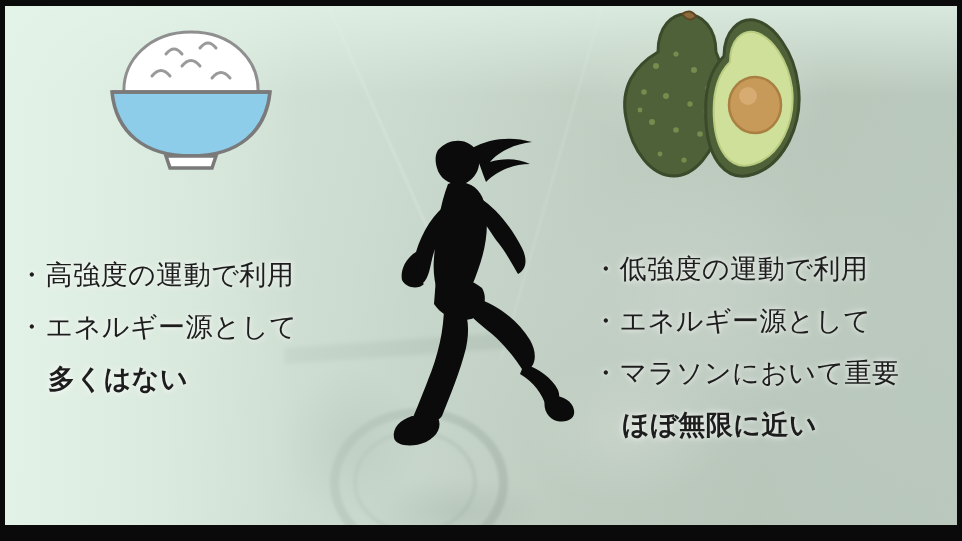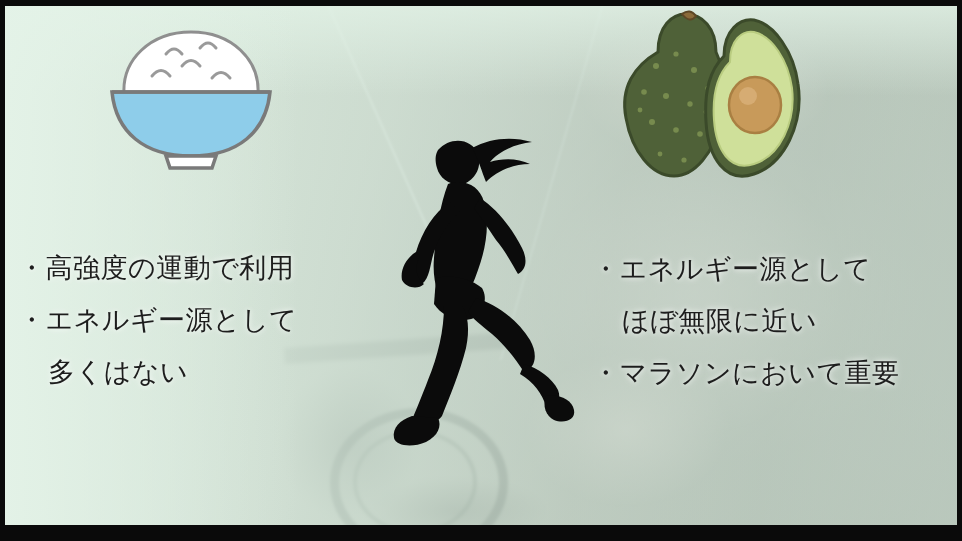--- a/index.html
+++ b/index.html
@@ -135,24 +135,24 @@
   
   .col {
     position: absolute;
     color: #1d1d1d;
     font-size: 27px;
     line-height: 52px;
     letter-spacing: 0.5px;
     white-space: nowrap;
     text-shadow: 0 0 5px rgba(255,255,255,0.75), 0 0 10px rgba(255,255,255,0.55);
   }
-  .col-left { left: 18px; top: 242px; }
+  .col-left { left: 18px; top: 249px; }
   .col-right { left: 592px; top: 243px; }
   .line { display: block; }
-  .indent-1 { padding-left: 30px; }
+  .indent-1 { padding-left: 30px; font-weight: bold; }
 
   
   .runner {
     position: absolute;
     left: 372px;
     top: 128px;
     width: 230px;
     height: 330px;
   }
   
@@ -279,23 +279,24 @@
     </svg>
   </div>
 
   <div class="col col-left">
     <span class="line">・高強度の運動で利用</span>
     <span class="line">・エネルギー源として</span>
     <span class="line indent-1">多くはない</span>
   </div>
 
   <div class="col col-right">
+    <span class="line">・低強度の運動で利用</span>
     <span class="line">・エネルギー源として</span>
+    <span class="line">・マラソンにおいて重要</span>
     <span class="line indent-1">ほぼ無限に近い</span>
-    <span class="line">・マラソンにおいて重要</span>
   </div>
 
   <div class="frame-top"></div>
   <div class="frame-bottom"></div>
   <div class="frame-left"></div>
   <div class="frame-right"></div>
 
 </div>
 
 </body></html>

